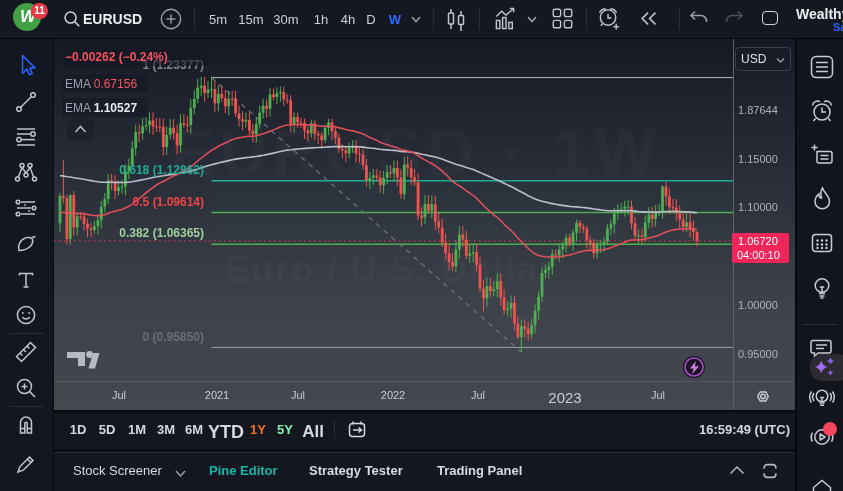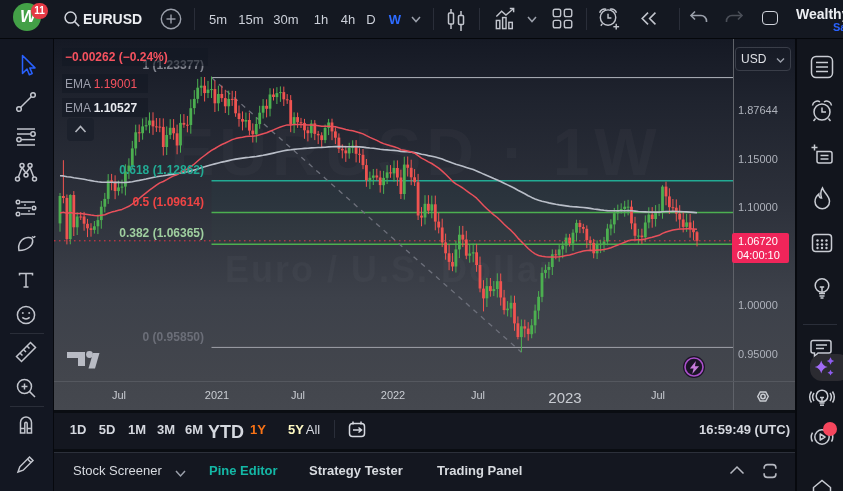--- a/index.html
+++ b/index.html
@@ -434,22 +434,22 @@
     <path d="M10 1.5 L14.5 4 L14.5 9.5 L10 12 L5.5 9.5 L5.5 4 Z" stroke="#c8cbd1" stroke-width="1.5" fill="none" transform="rotate(90 10 6.75)"></path>
     <circle cx="10" cy="6.75" r="2.2" stroke="#c8cbd1" stroke-width="1.5" fill="none"></circle>
   </svg>
 <div style="position:absolute;left:78px;top:422px;transform:translateX(-50%);font-size:13px;font-weight:700;color:#d5d8df">1D</div>
 <div style="position:absolute;left:107px;top:422px;transform:translateX(-50%);font-size:13px;font-weight:700;color:#d5d8df">5D</div>
 <div style="position:absolute;left:137px;top:422px;transform:translateX(-50%);font-size:13px;font-weight:700;color:#d5d8df">1M</div>
 <div style="position:absolute;left:166px;top:422px;transform:translateX(-50%);font-size:13px;font-weight:700;color:#d5d8df">3M</div>
 <div style="position:absolute;left:194px;top:422px;transform:translateX(-50%);font-size:13px;font-weight:700;color:#d5d8df">6M</div>
 <div style="position:absolute;left:226px;top:422px;transform:translateX(-50%);font-size:18px;font-weight:700;color:#d5d8df">YTD</div>
 <div style="position:absolute;left:258px;top:422px;transform:translateX(-50%);font-size:13px;font-weight:700;color:#f97316">1Y</div>
-<div style="position:absolute;left:296px;top:422px;transform:translateX(-50%);font-size:13px;font-weight:700;color:#fef9c3">5Y</div>
-<div style="position:absolute;left:313px;top:422px;transform:translateX(-50%);font-size:13px;font-weight:400;color:#d5d8df">All</div>
+<div style="position:absolute;left:285px;top:422px;transform:translateX(-50%);font-size:13px;font-weight:700;color:#86efac">5Y</div>
+<div style="position:absolute;left:313px;top:422px;transform:translateX(-50%);font-size:17px;font-weight:700;color:#d5d8df">All</div>
 <svg style="position:absolute;left:347px;top:419px" width="20" height="20" viewBox="0 0 20 20" fill="none">
     <rect x="2.5" y="4.5" width="15" height="13" rx="3" stroke="#d5d8df" stroke-width="1.5" fill="none"></rect>
     <path d="M6 2.5 v3 M14 2.5 v3" stroke="#d5d8df" stroke-width="1.5"></path>
     <path d="M6 11 h8 M11.5 8.5 L14.5 11 L11.5 13.5" stroke="#d5d8df" stroke-width="1.5" fill="none"></path>
   </svg>
 <div style="position:absolute;left:334px;top:420px;width:1px;height:18px;background:#2a2e39"></div>
 <div style="position:absolute;right:53px;top:422px;font-size:13px;font-weight:700;color:#d5d8df">16:59:49 (UTC)</div>
 <div style="position:absolute;left:73px;top:463px;font-size:13px;font-weight:400;color:#d8dbe0">Stock Screener</div>
 <svg style="position:absolute;left:175px;top:469px" width="11" height="11" viewBox="0 0 11 11" fill="none">
     <path d="M1 2 L5.5 7 L10 2" stroke="#9ba0ab" stroke-width="1.5"></path>
@@ -464,21 +464,21 @@
     <path d="M2 5.5 V4.5 a3 3 0 0 1 3 -3 h5 a3 3 0 0 1 3 3 v1 M13 9.5 v1 a3 3 0 0 1 -3 3 H5 a3 3 0 0 1 -3 -3 v-1" stroke="#b6b9c1" stroke-width="1.5" fill="none"></path>
   </svg>
 <div style="position:absolute;right:639px;top:58px;font-size:12px;font-weight:600;color:#82858f;white-space:nowrap">1 (1.23377)</div>
 <div style="position:absolute;right:639px;top:163px;font-size:12px;font-weight:600;color:#22ab94;white-space:nowrap">0.618 (1.12862)</div>
 <div style="position:absolute;right:639px;top:194.5px;font-size:12px;font-weight:600;color:#ef4444;white-space:nowrap">0.5 (1.09614)</div>
 <div style="position:absolute;right:639px;top:226px;font-size:12px;font-weight:600;color:#9fcf9f;white-space:nowrap">0.382 (1.06365)</div>
 <div style="position:absolute;right:639px;top:330px;font-size:12px;font-weight:600;color:#6b6e78;white-space:nowrap">0 (0.95850)</div>
 <div style="position:absolute;left:62px;top:48px;width:146px;height:18px;background:rgba(19,23,34,0.55)"></div>
 <div style="position:absolute;left:65px;top:50px;font-size:12px;font-weight:600;color:#f7525f">−0.00262 (−0.24%)</div>
 <div style="position:absolute;left:62px;top:74px;width:86px;height:19px;background:rgba(19,23,34,0.55)"></div>
-<div style="position:absolute;left:65px;top:77px;font-size:12px;color:#9b9eab">EMA <span style="color:#f7525f">1.19001</span></div>
+<div style="position:absolute;left:65px;top:77px;font-size:12px;color:#9b9eab">EMA <span style="color:#f7525f">0.67156</span></div>
 <div style="position:absolute;left:62px;top:98px;width:86px;height:19px;background:rgba(19,23,34,0.55)"></div>
 <div style="position:absolute;left:65px;top:101px;font-size:12px;color:#9b9eab">EMA <span style="color:#e8eaef;font-weight:700">1.10527</span></div>
 <div style="position:absolute;left:67px;top:118px;width:27px;height:23px;background:#1c212c;border-radius:4px"></div>
 <svg style="position:absolute;left:74px;top:124px" width="13" height="13" viewBox="0 0 13 13" fill="none">
     <path d="M1.5 8 L6.5 2.5 L11.5 8" stroke="#b4b7bf" stroke-width="1.6"></path>
   </svg>
 <div style="position:absolute;left:13px;top:3px;width:28px;height:28px;border-radius:50%;background:#43a047"></div>
 <div style="position:absolute;left:16px;top:5px;width:24px;height:24px;color:#fff;font-weight:700;font-size:17px;font-style:italic;text-align:center;line-height:24px">W</div>
 <div style="position:absolute;left:31px;top:3px;width:17px;height:16px;border-radius:8px;background:#e53945;color:#fff;font-size:10px;font-weight:700;text-align:center;line-height:16px">11</div>
 <svg style="position:absolute;left:62px;top:9px" width="20" height="20" viewBox="0 0 21 21" fill="none">

